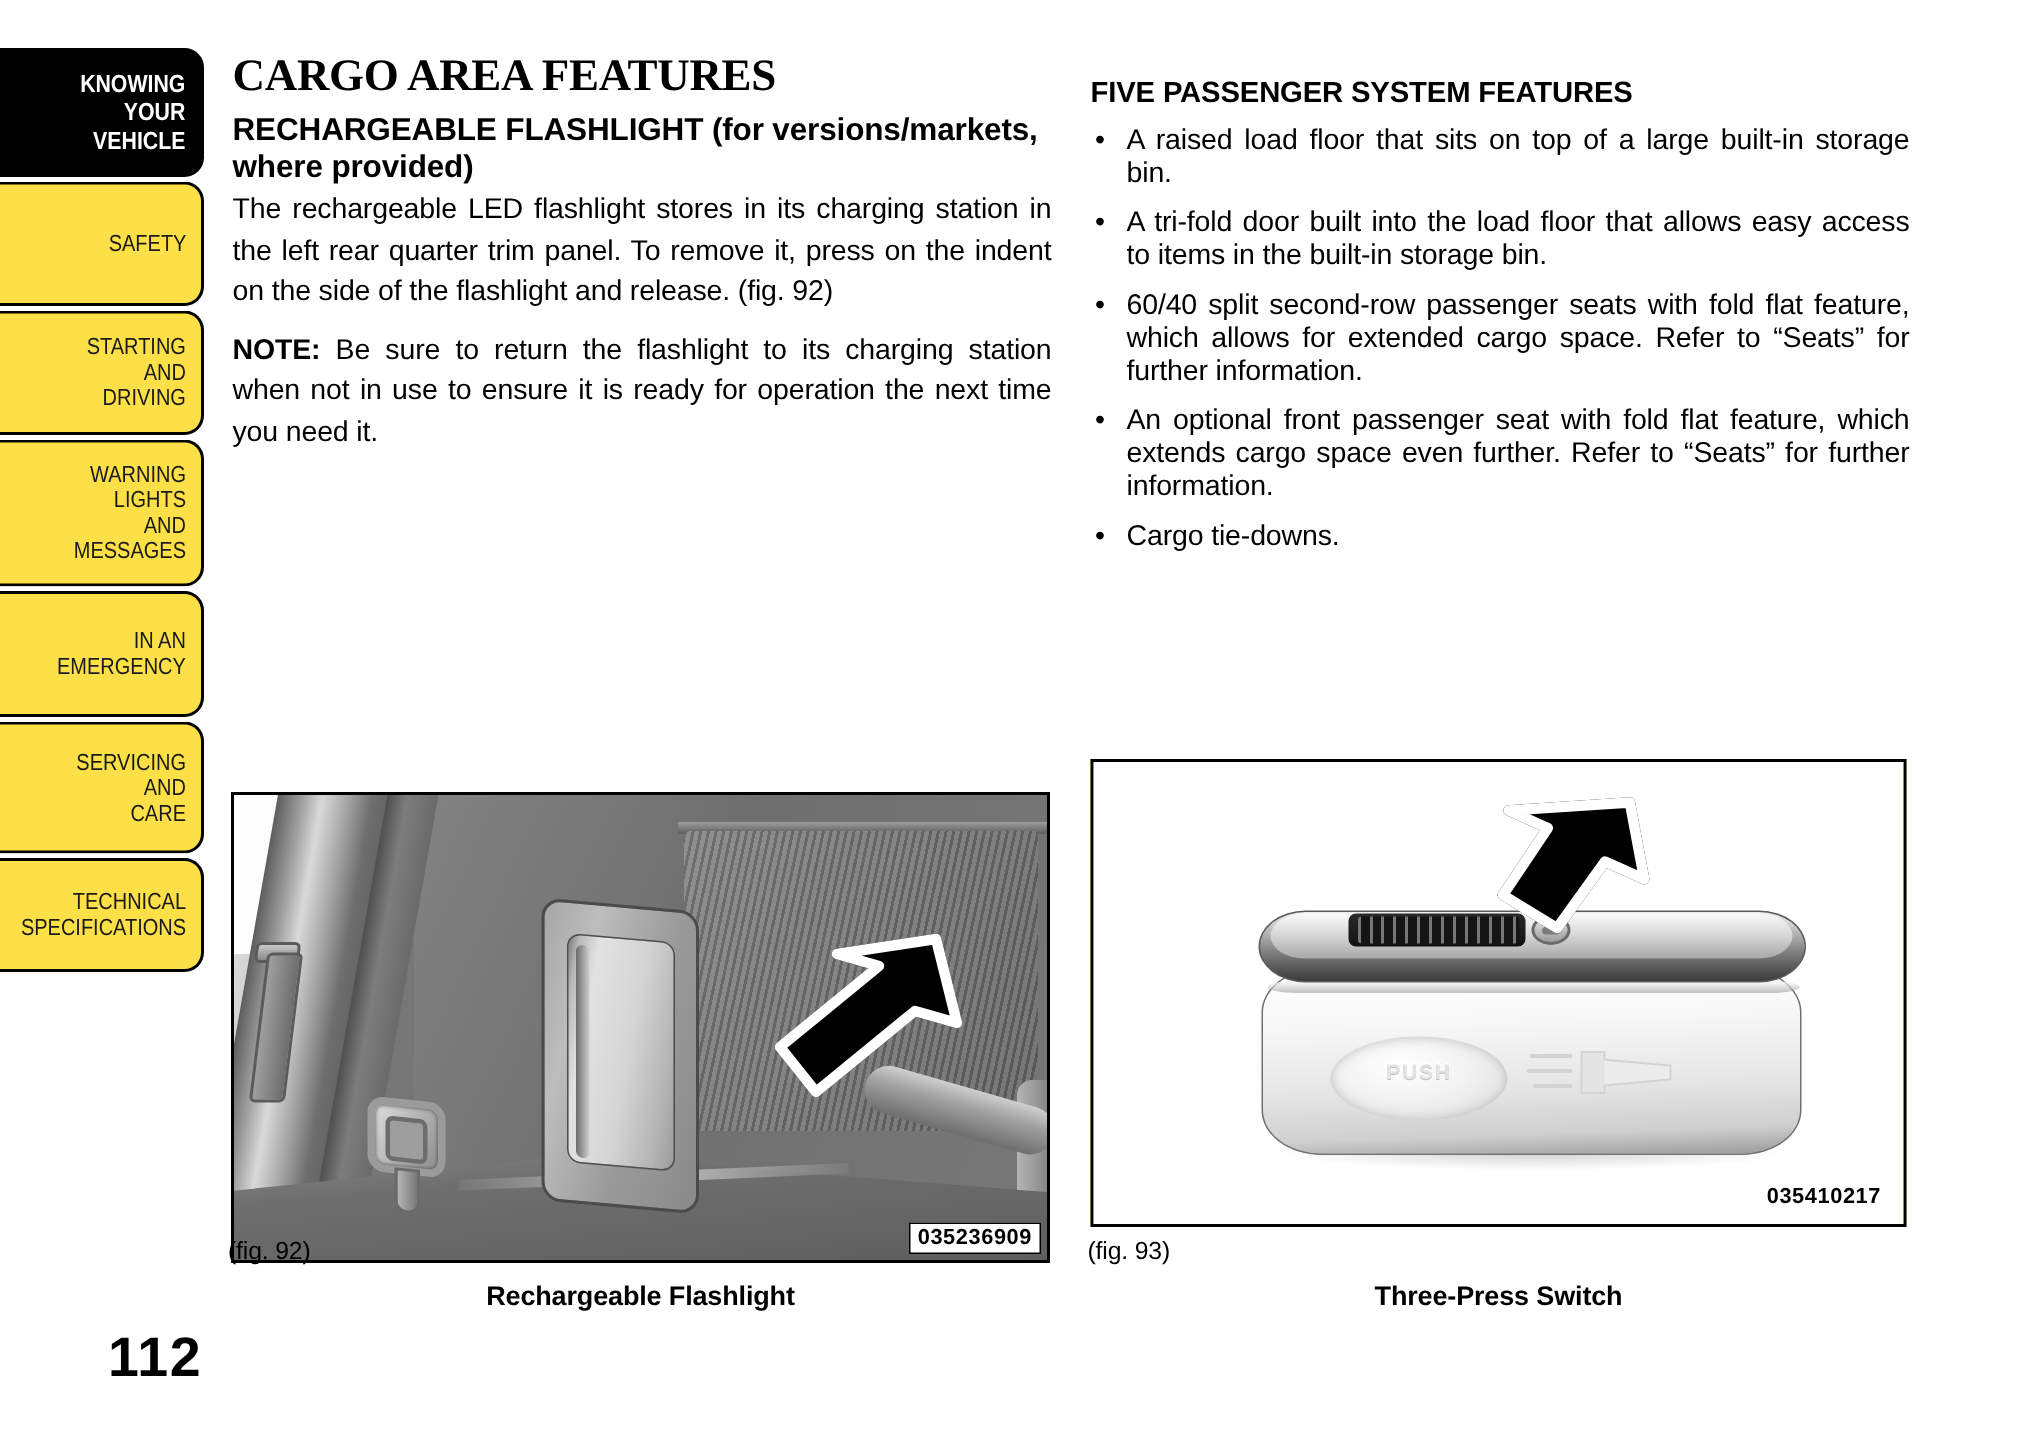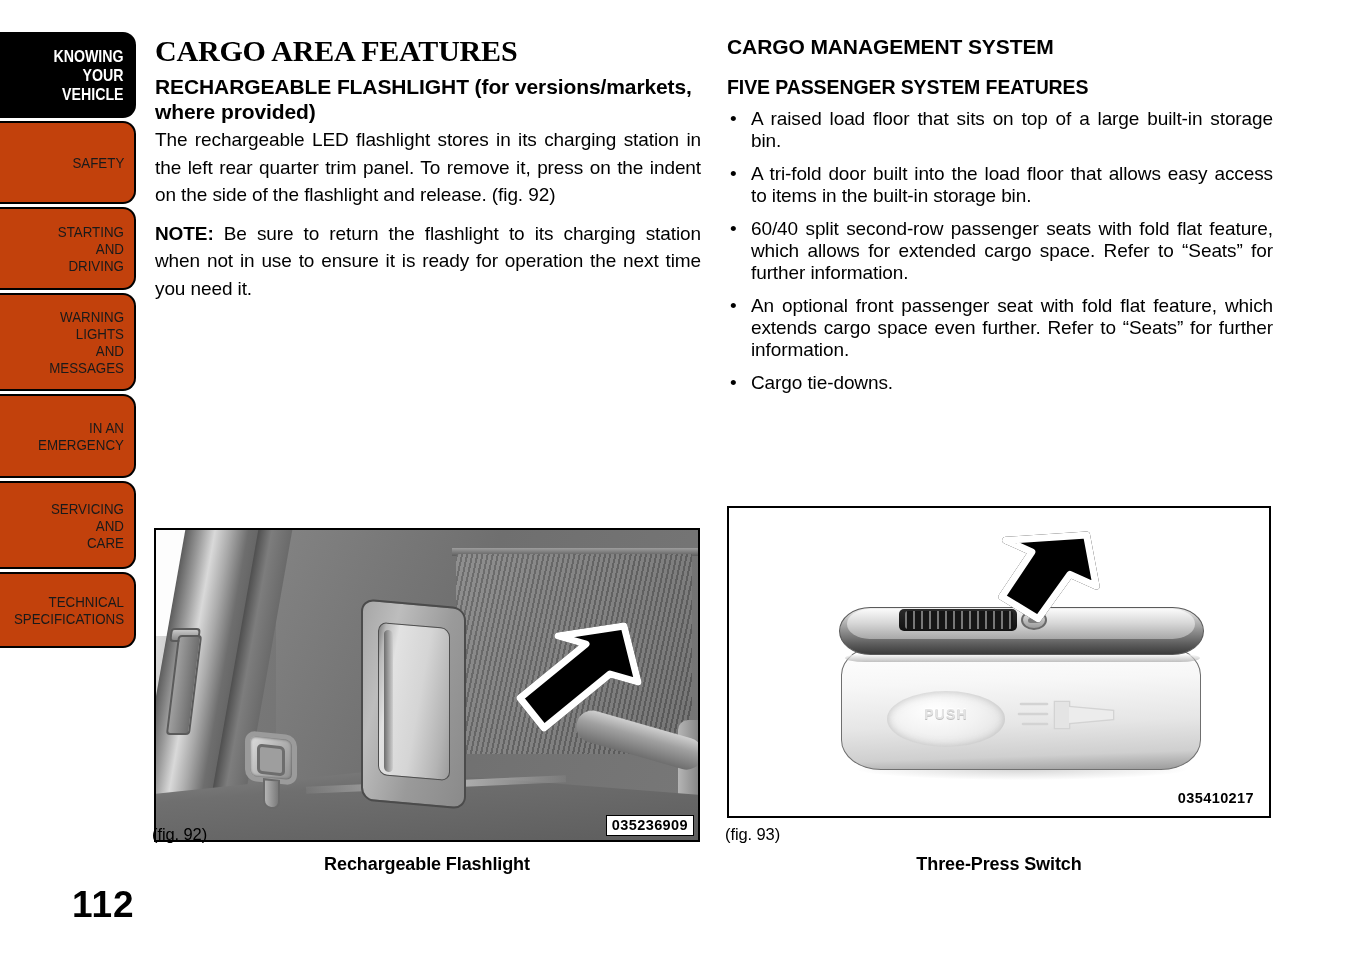--- a/index.html
+++ b/index.html
@@ -18,21 +18,21 @@
 
   
   #sidebar {
     position: absolute;
     left: 0; top: 32px;
     width: 136px;
   }
   .tab {
     position: relative;
     width: 136px;
-    background: #c2410c;
+    background: #fde047;
     border: 2.5px solid #000000;
     border-left: none;
     border-top-right-radius: 13px;
     border-bottom-right-radius: 13px;
     margin-bottom: 3px;
     display: flex;
     align-items: center;
     justify-content: flex-end;
     padding: 4px 10px 4px 4px;
   }
@@ -430,21 +430,20 @@
 
   <h2 class="section-head"><span>RECHARGEABLE FLASHLIGHT </span><span class="light">(for versions/markets, where provided)</span></h2>
 
   <p class="body-text">The rechargeable LED flashlight stores in its charging station in the left rear quarter trim panel. To remove it, press on the indent on the side of the flashlight and release.  (fig.  92)</p>
 
 
   <p class="body-text last-left"><b>NOTE:</b><span>  Be sure to return the flashlight to its charging station when not in use to ensure it is ready for operation the next time you need it.</span></p>
 </div>
 
 <div class="column" id="col-right">
-  <h2 class="section-head">CARGO MANAGEMENT SYSTEM</h2>
   <h2 class="sub-head">FIVE PASSENGER SYSTEM FEATURES</h2>
   <ul class="bullets">
     <li>A raised load floor that sits on top of a large built-in storage bin.</li>
     <li>A tri-fold door built into the load floor that allows easy access to items in the built-in storage bin.</li>
     <li>60/40 split second-row passenger seats with fold flat feature, which allows for extended cargo space. Refer to “Seats” for further information.</li>
     <li>An optional front passenger seat with fold flat feature, which extends cargo space even further. Refer to “Seats” for further information.</li>
     <li class="nojust">Cargo tie-downs.</li>
   </ul>
 </div>
 

